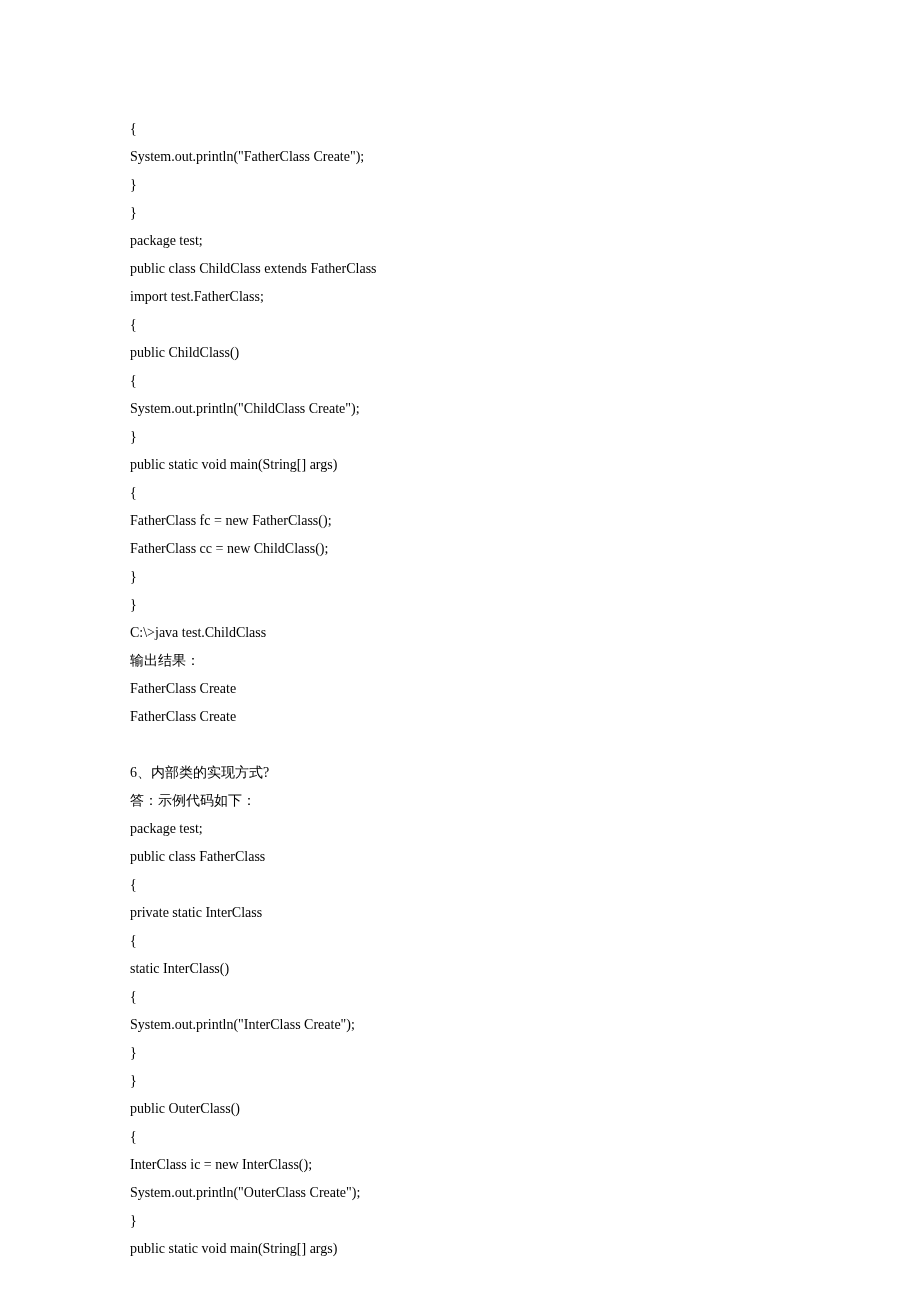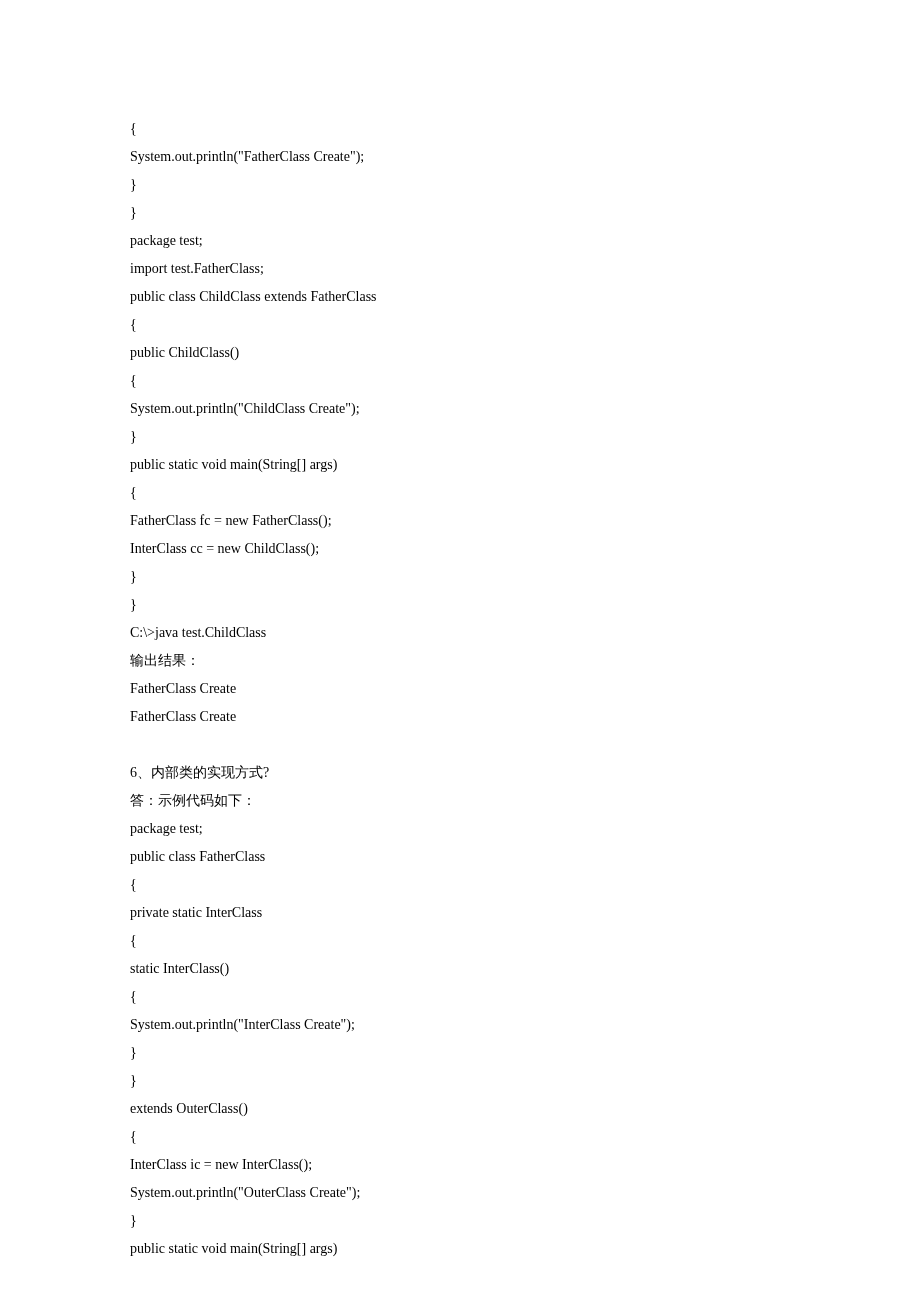--- a/index.html
+++ b/index.html
@@ -26,49 +26,49 @@
 </style>
 </head>
 <body>
 
 <div class="page" id="page-container">
     <div class="line">{</div>
     <div class="line">System.out.println("FatherClass Create");</div>
     <div class="line">}</div>
     <div class="line">}</div>
     <div class="line">package test;</div>
+    <div class="line">public class ChildClass extends FatherClass</div>
     <div class="line">import test.FatherClass;</div>
-    <div class="line">public class ChildClass extends FatherClass</div>
     <div class="line">{</div>
     <div class="line">public ChildClass()</div>
     <div class="line">{</div>
     <div class="line">System.out.println("ChildClass Create");</div>
     <div class="line">}</div>
     <div class="line">public static void main(String[] args)</div>
     <div class="line">{</div>
     <div class="line">FatherClass fc = new FatherClass();</div>
-    <div class="line">InterClass cc = new ChildClass();</div>
+    <div class="line">FatherClass cc = new ChildClass();</div>
     <div class="line">}</div>
     <div class="line">}</div>
     <div class="line">C:\&gt;java test.ChildClass</div>
     <div class="line">输出结果：</div>
     <div class="line">FatherClass Create</div>
     <div class="line">FatherClass Create</div>
     <div class="blank"></div>
     <div class="line">6、内部类的实现方式?</div>
     <div class="line">答：示例代码如下：</div>
     <div class="line">package test;</div>
     <div class="line">public class FatherClass</div>
     <div class="line">{</div>
     <div class="line">private static InterClass</div>
     <div class="line">{</div>
     <div class="line">static InterClass()</div>
     <div class="line">{</div>
     <div class="line">System.out.println("InterClass Create");</div>
     <div class="line">}</div>
     <div class="line">}</div>
-    <div class="line">extends OuterClass()</div>
+    <div class="line">public OuterClass()</div>
     <div class="line">{</div>
     <div class="line">InterClass ic = new InterClass();</div>
     <div class="line">System.out.println("OuterClass Create");</div>
     <div class="line">}</div>
     <div class="line">public static void main(String[] args)</div>
   </div>
 
 </body></html>

